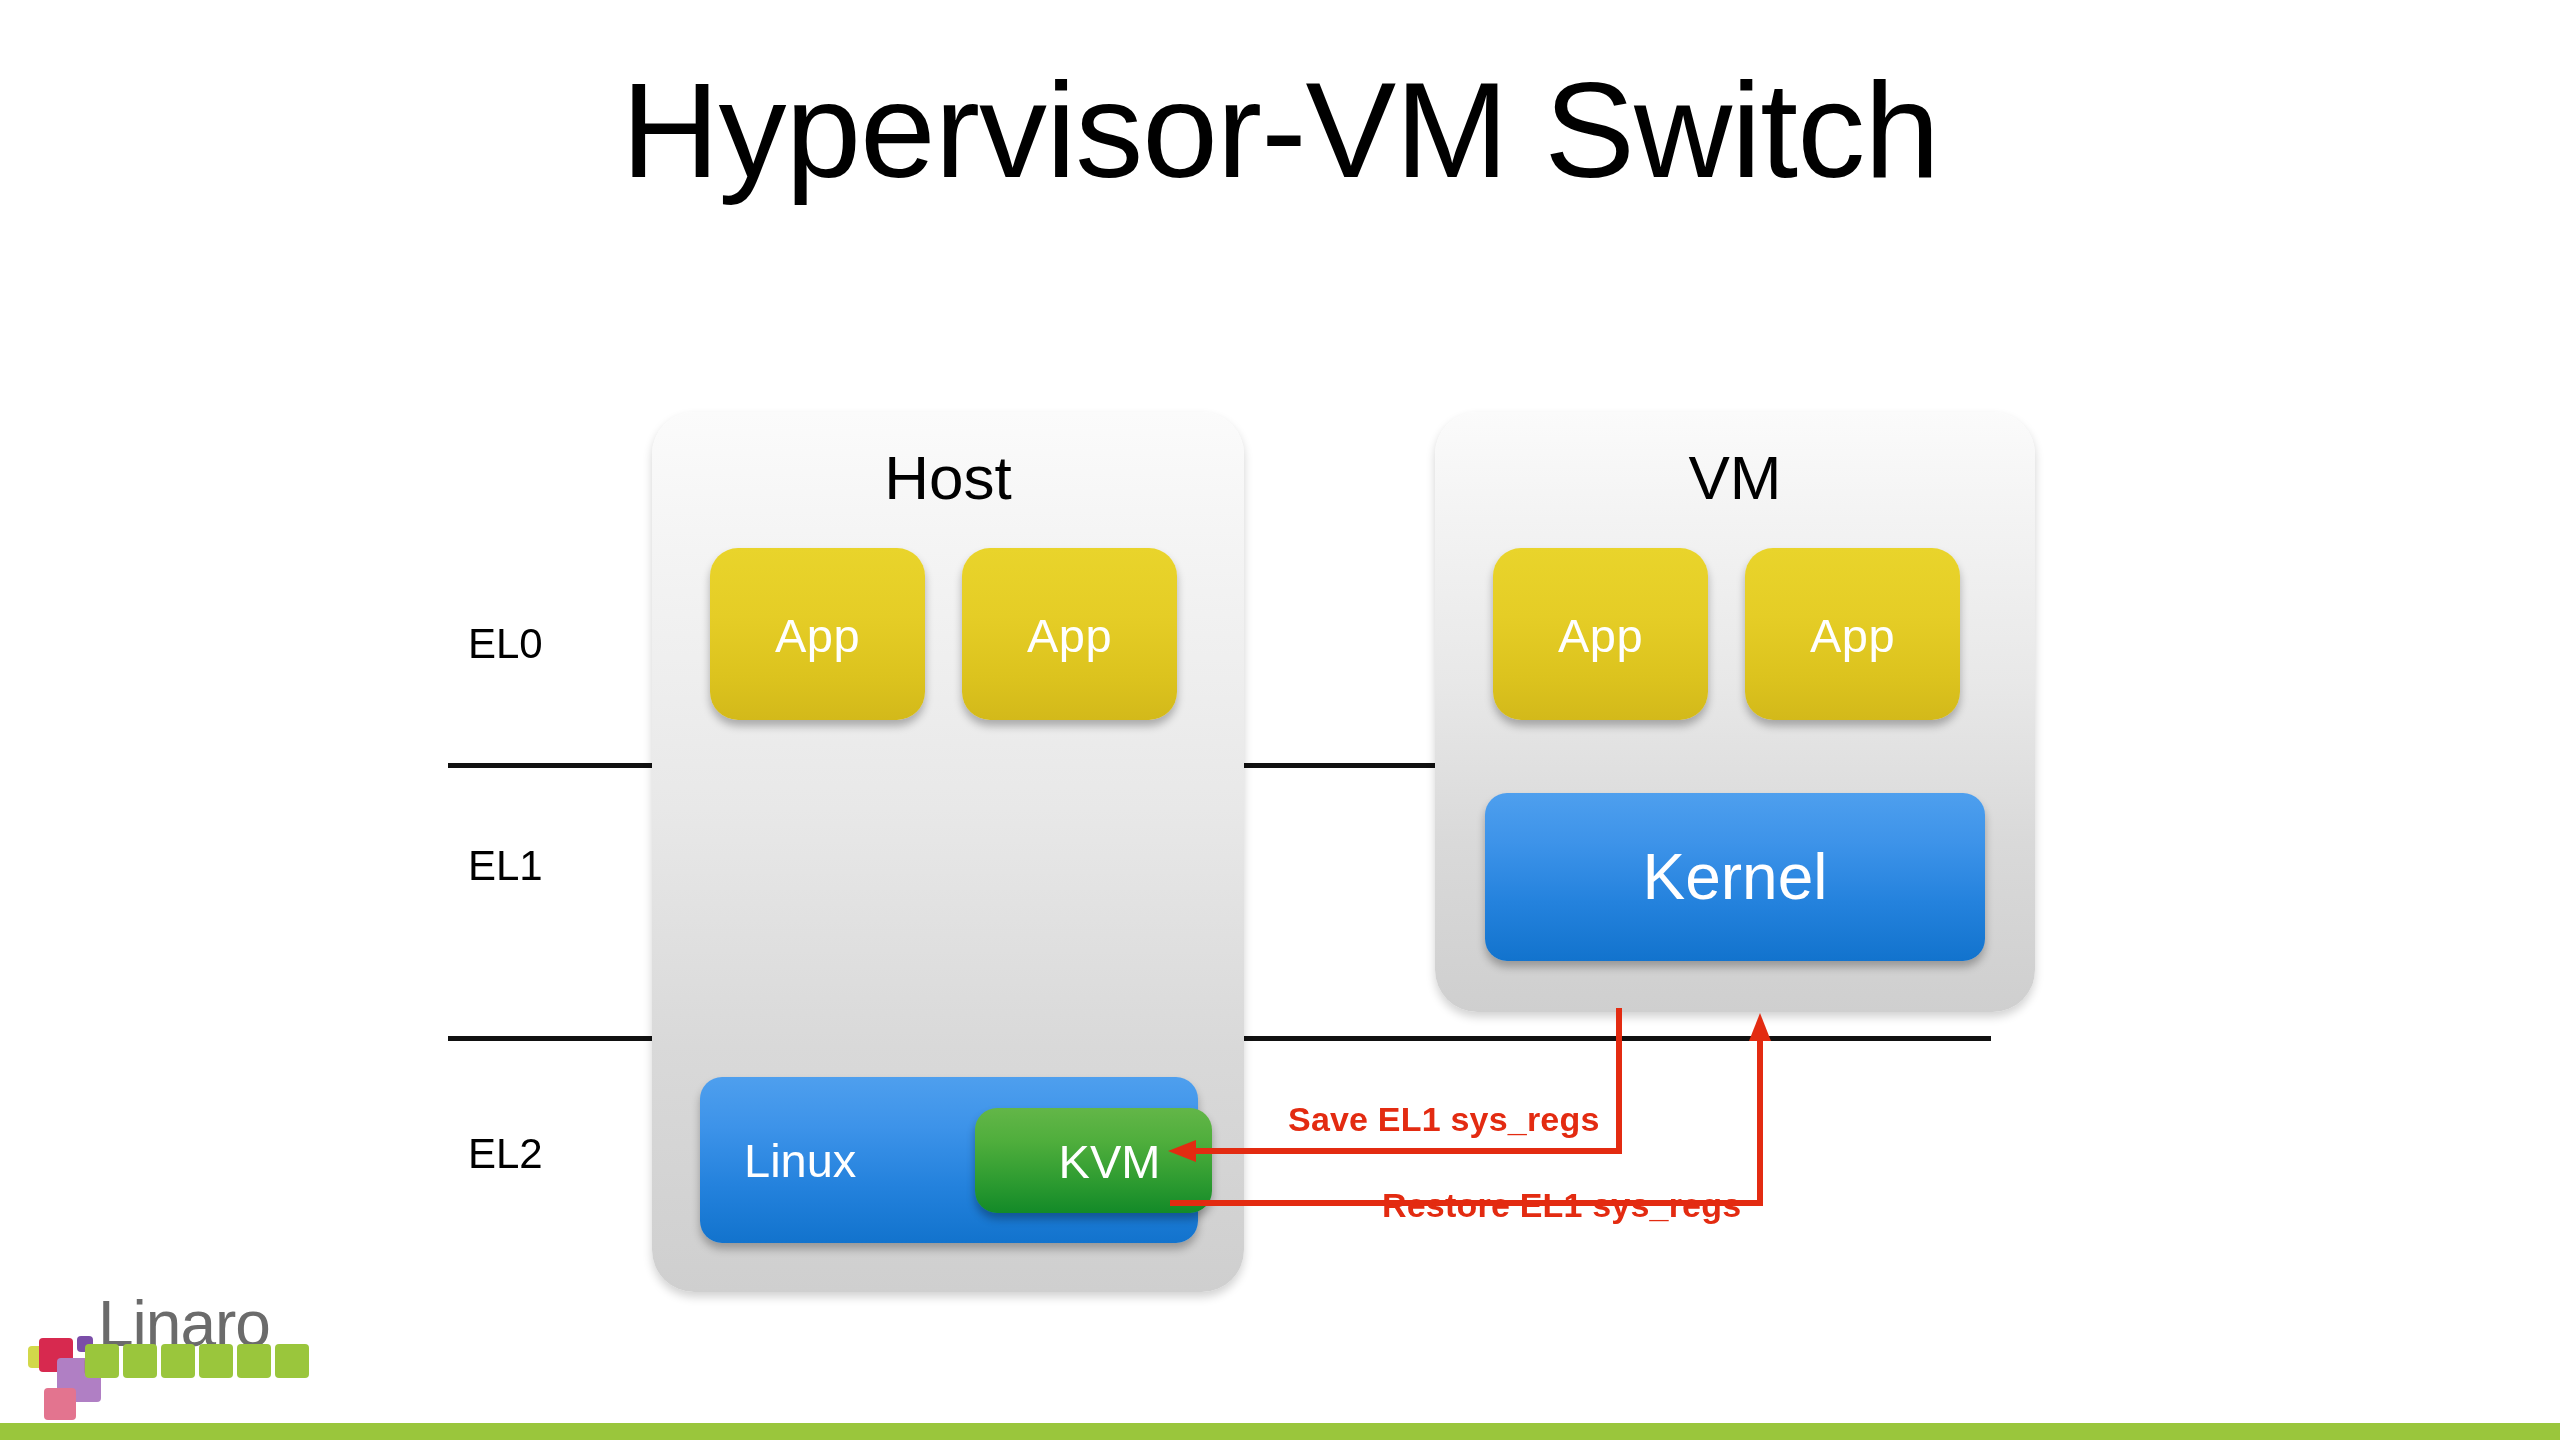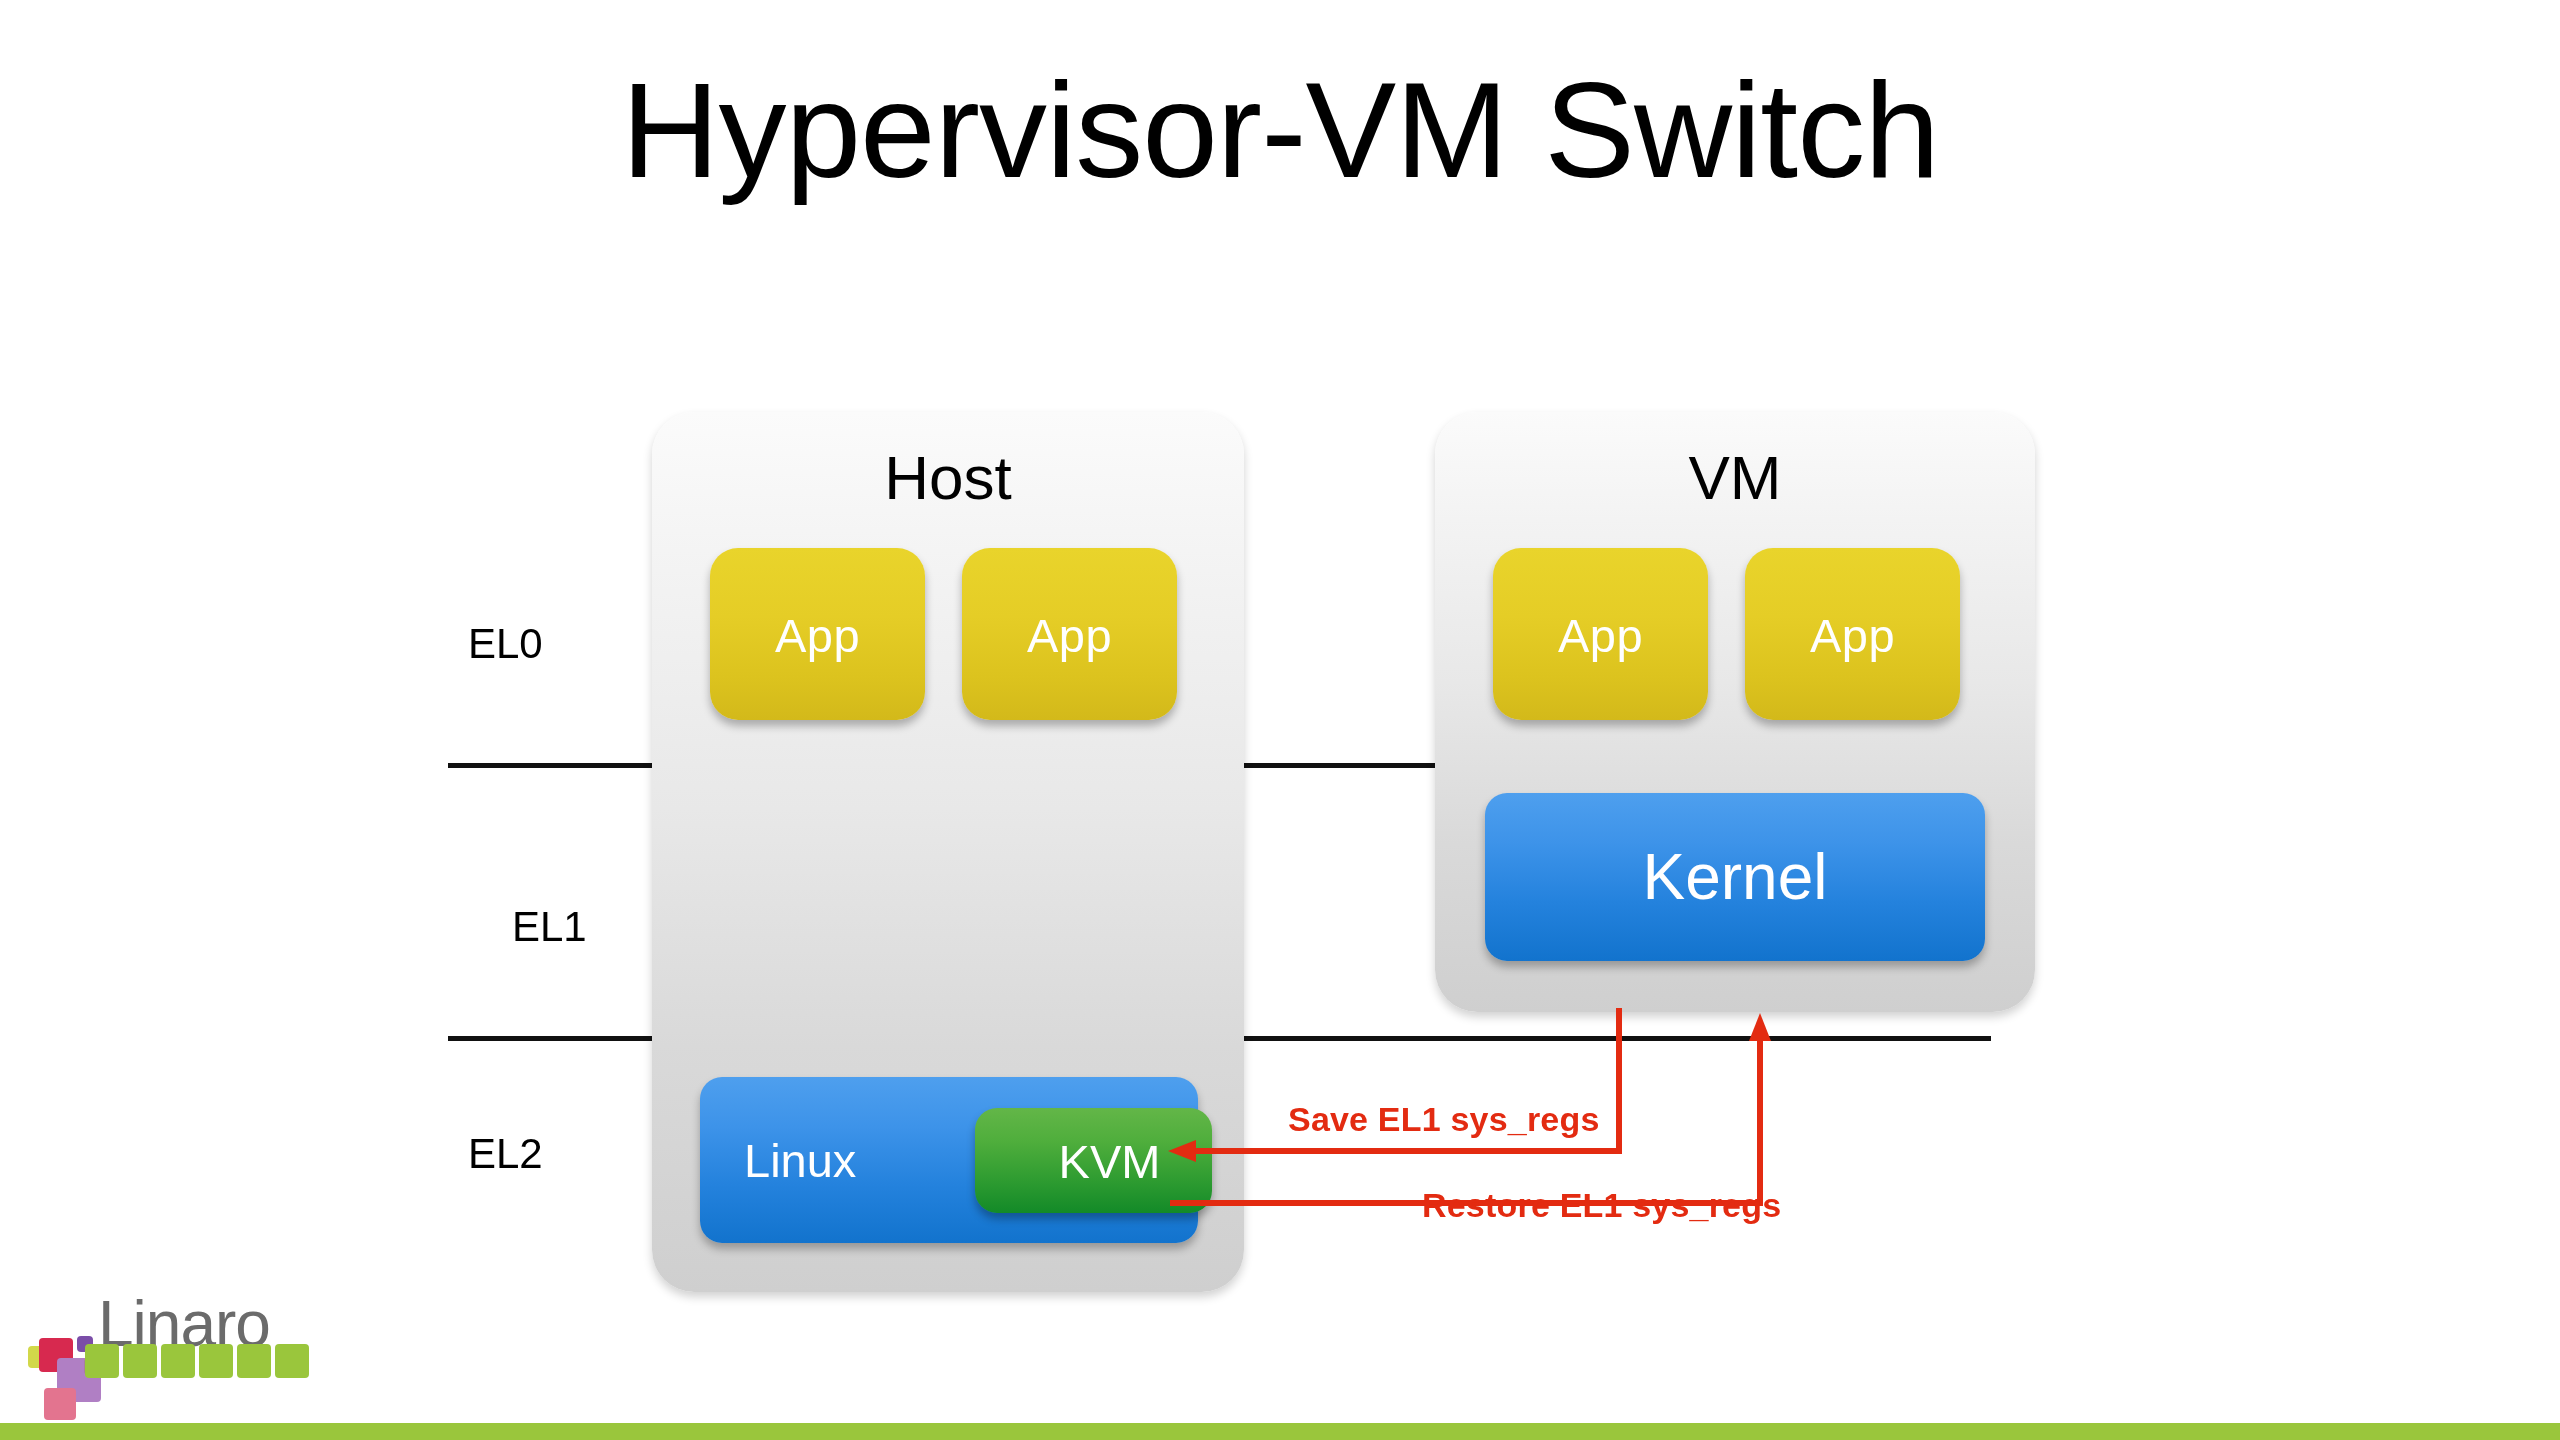--- a/index.html
+++ b/index.html
@@ -36,21 +36,21 @@
   .el-label {
     position: absolute;
     font-family: "Liberation Sans", sans-serif;
     font-size: 42px;
     font-weight: 400;
     color: #000000;
     letter-spacing: 0px;
     white-space: nowrap;
   }
   #el0-label { left: 468px; top: 620px; }
-  #el1-label { left: 468px; top: 903px; margin-left: 44px; }
+  #el1-label { left: 468px; top: 842px; }
   #el2-label { left: 468px; top: 1130px; }
 
   
   .el-divider {
     position: absolute;
     left: 448px;
     width: 1543px;
     height: 5px;
     background: #111111;
   }
@@ -177,21 +177,21 @@
   .arrow-label {
     position: absolute;
     font-family: "Liberation Sans", sans-serif;
     font-size: 34px;
     font-weight: bold;
     color: #e32b11;
     white-space: nowrap;
     letter-spacing: 0.2px;
   }
   #save-label    { left: 1288px; top: 1100px; }
-  #restore-label { left: 1382px: top: 1186px; margin-left: 40px; }
+  #restore-label { left: 1382px: top: 1186px; }
 
   
   #linaro-logo {
     position: absolute;
     left: 22px;
     top: 1292px;
     width: 320px;
     height: 130px;
   }
   #linaro-wordmark {

